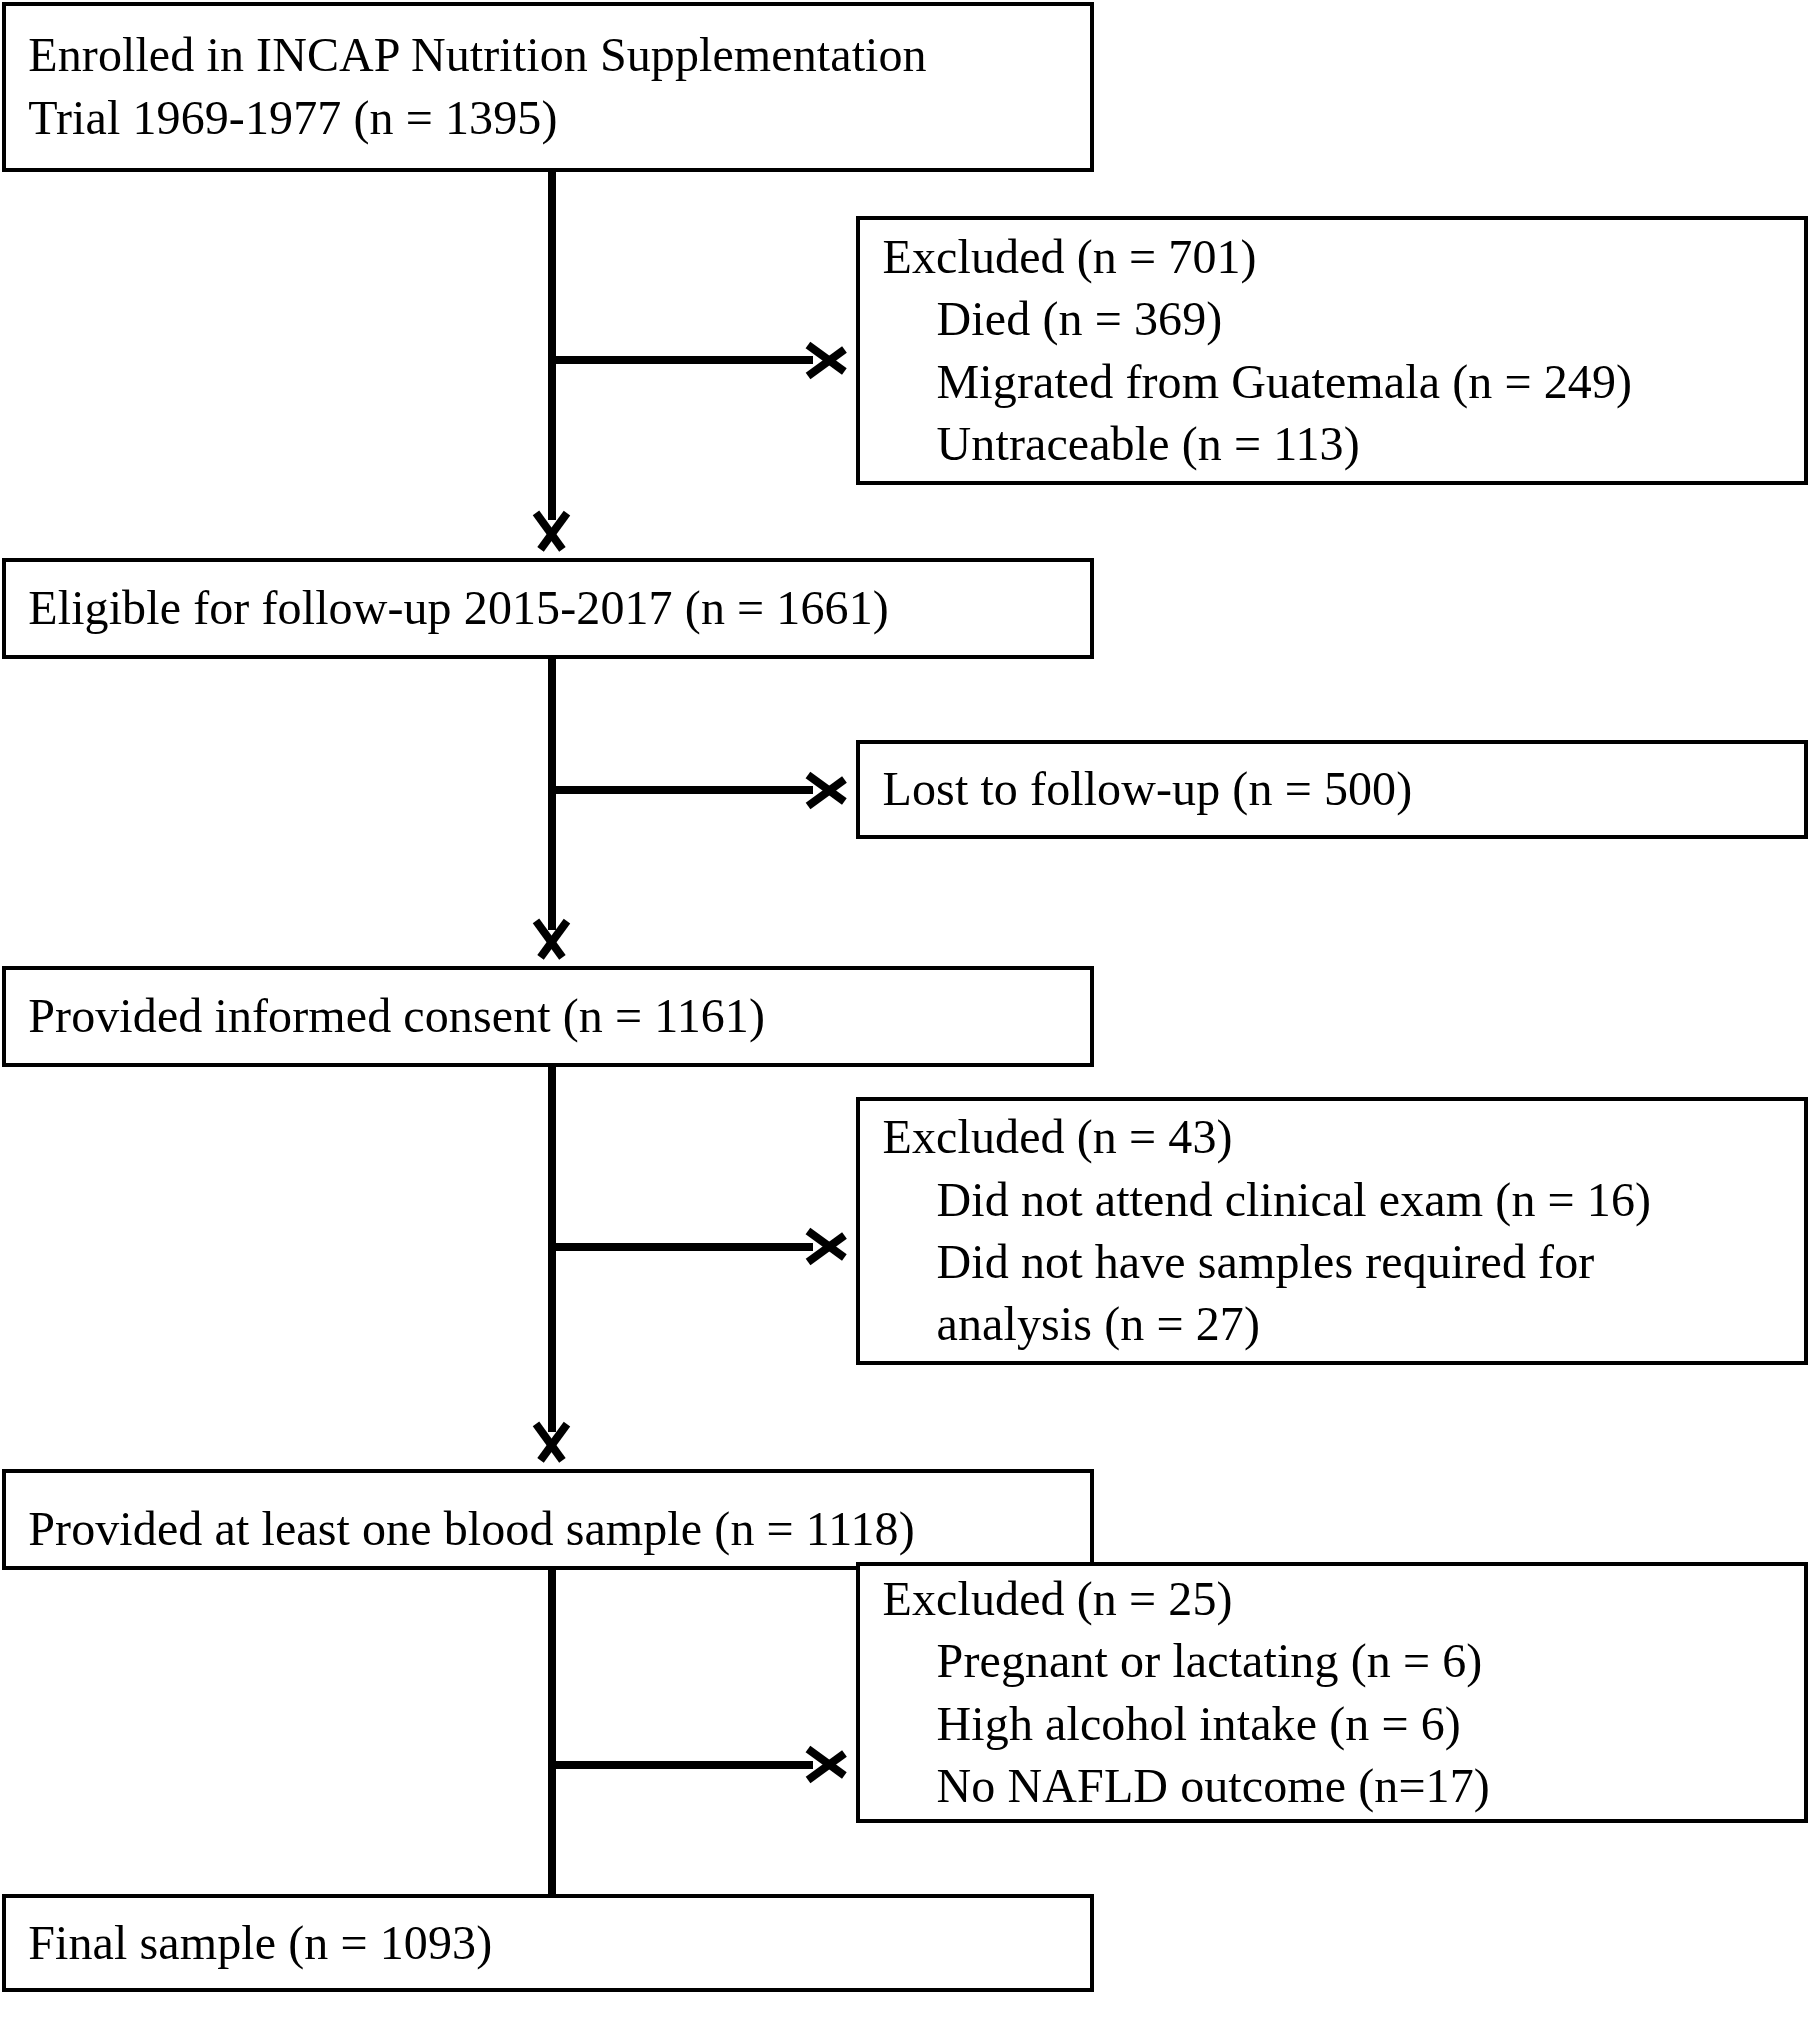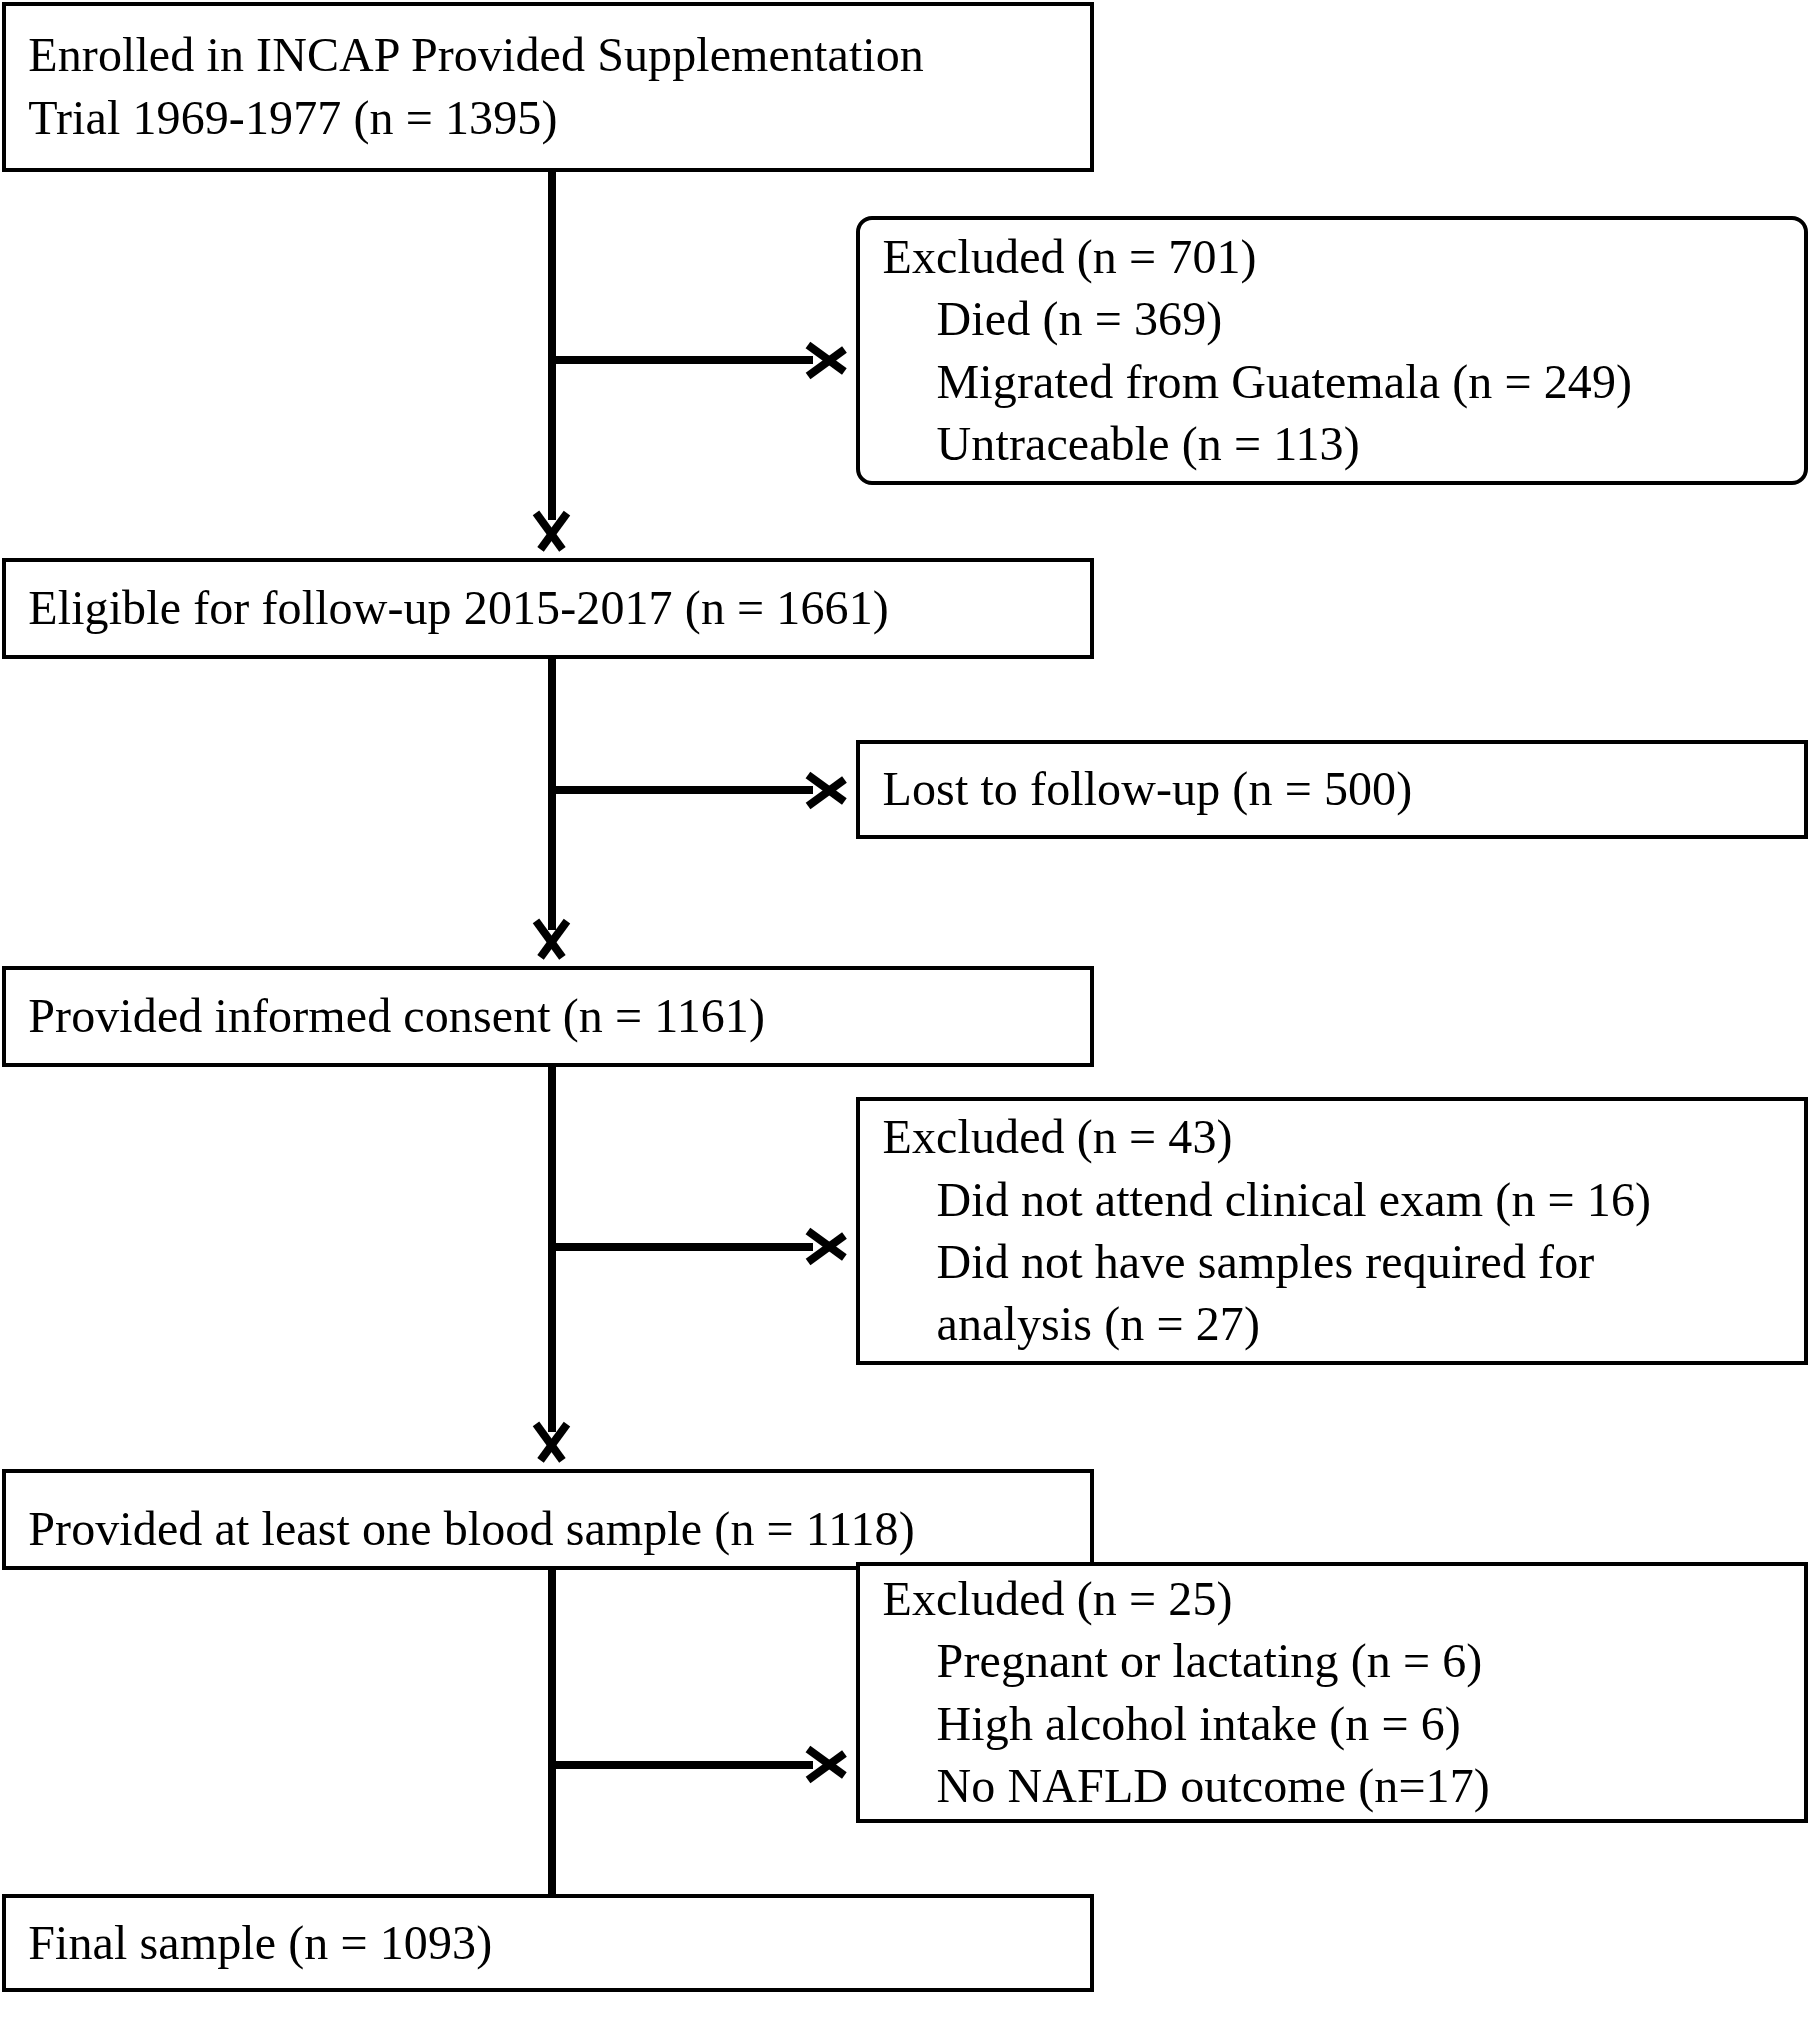--- a/index.html
+++ b/index.html
@@ -40,21 +40,21 @@
   }
 
   
   .node.main { left: 1.7px; width: 1092px; }
 
   
   .node.side { left: 856px; width: 952px; }
 
   
   #node-enrolled        { top: 1.7px;    height: 170px; }
-  #node-excluded-1      { top: 216px;  height: 269px; border-radius: 16px; }
+  #node-excluded-1      { top: 216px;  height: 269px; }
   #node-eligible        { top: 558px;  height: 101px; }
   #node-lost            { top: 740px;  height: 99px; }
   #node-consent         { top: 966px; height: 101px; }
   #node-excluded-2      { top: 1097px; height: 268px; }
   #node-blood           { top: 1469px; height: 101px; justify-content: flex-end; }
   #node-excluded-3      { top: 1562px; height: 261px; }
   #node-final           { top: 1894px; height: 98px; }
 
   
   .vline {
@@ -129,21 +129,21 @@
   <div class="hline" style="top:1243px; width:265px;"></div>
   <div class="arrow-right" style="top:1215px;"></div>
 
   <div class="vline" style="top:1570px; height:337px;"></div>
   <div class="arrow-down" style="top:1896px;"></div>
 
   <div class="hline" style="top:1761px; width:265px;"></div>
   <div class="arrow-right" style="top:1733px;"></div>
 
   <div class="node main" id="node-enrolled">
-    <div class="line">Enrolled in INCAP Provided Supplementation</div>
+    <div class="line">Enrolled in INCAP Nutrition Supplementation</div>
     <div class="line">Trial 1969-1977 (n = 1395)</div>
   </div>
 
   <div class="node side" id="node-excluded-1">
     <div class="line">Excluded (n = 701)</div>
     <div class="line indent">Died (n = 369)</div>
     <div class="line indent">Migrated from Guatemala (n = 249)</div>
     <div class="line indent">Untraceable (n = 113)</div>
   </div>
 

